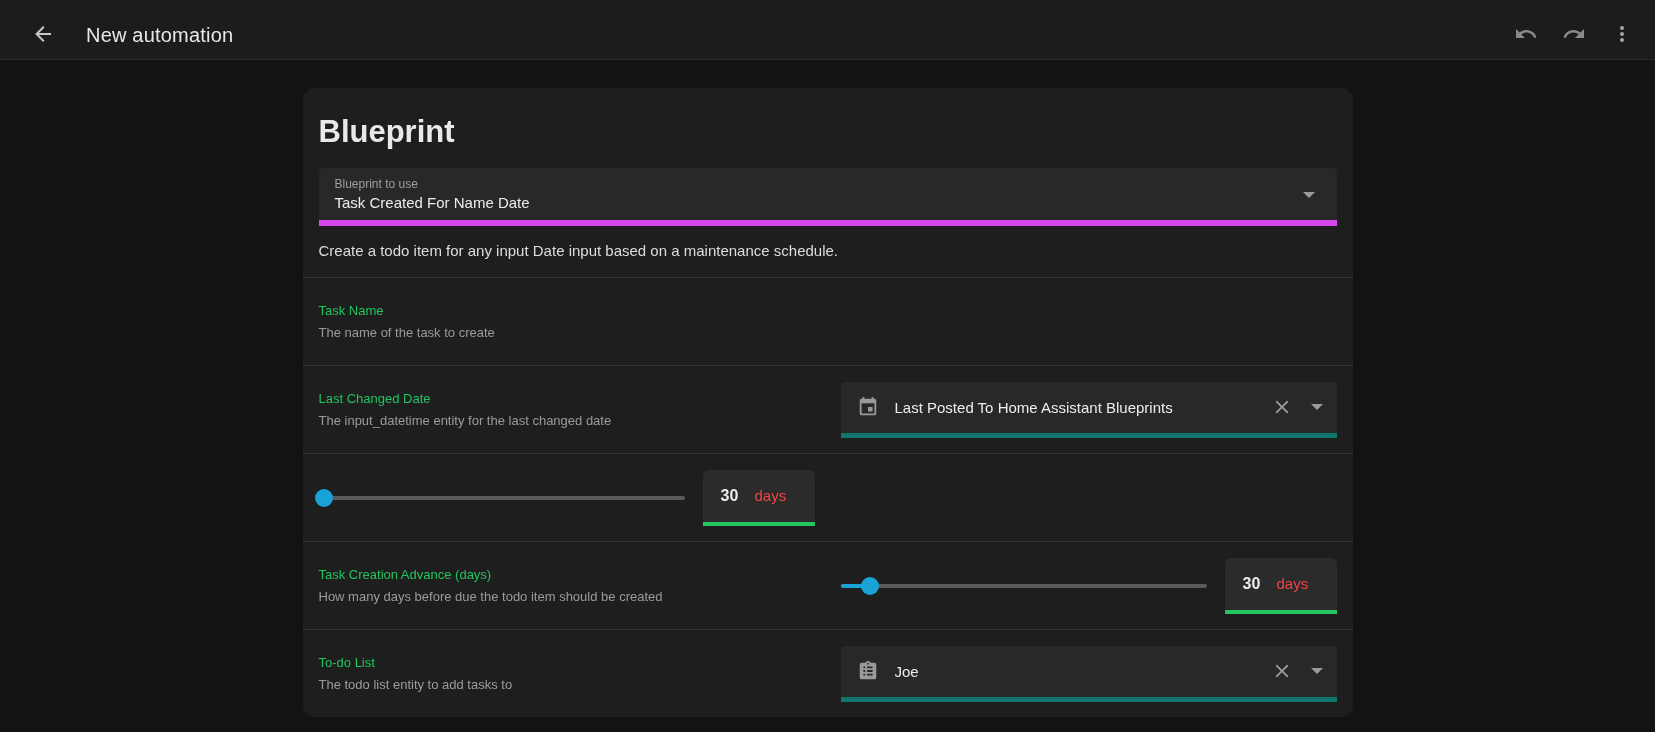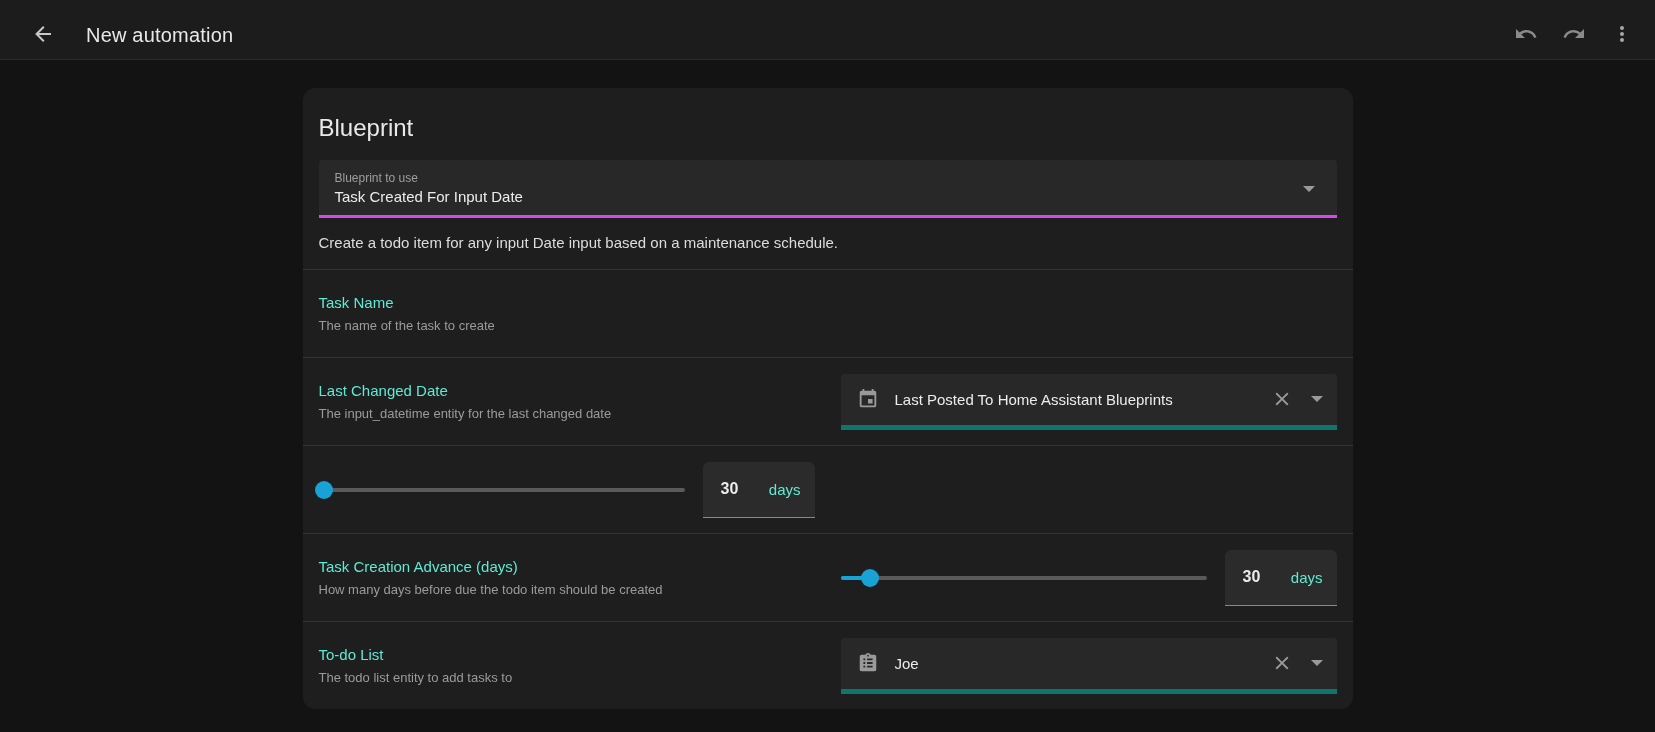--- a/index.html
+++ b/index.html
@@ -42,33 +42,33 @@
   
   .page { padding-top: 28px; }
   .card {
     width: 1050px;
     margin: 0 auto;
     background: #1e1e1e;
     border-radius: 12px;
     overflow: hidden;
   }
   .card-title {
-    font-size: 24px;
-    font-weight: 400;
+    font-size: 31px;
+    font-weight: 700;
     color: #e9e9e9;
     padding: 26px 16px 18px 16px;
   }
 
   
   .ha-select {
     margin: 0 16px;
     height: 58px;
     background: #282828;
     border-radius: 4px 4px 0 0;
-    border-bottom: 3px solid #d946ef;
+    border-bottom: 6px solid #d946ef;
     position: relative;
     display: flex;
     flex-direction: column;
     justify-content: center;
     padding: 0 48px 0 16px;
     cursor: pointer;
   }
   .ha-select .select-label {
     font-size: 12px;
     color: #9e9e9e;
@@ -100,22 +100,22 @@
   .row {
     border-top: 1px solid #333333;
     min-height: 88px;
     display: flex;
     align-items: center;
     justify-content: space-between;
     padding: 14px 16px;
   }
   .row-text { max-width: 480px; }
   .row-label {
-    font-size: 15px;
-    color: #5eead4;
+    font-size: 13px;
+    color: #22c55e;
     margin-bottom: 7px;
   }
   .row-desc {
     font-size: 13px;
     color: #9b9b9b;
   }
   .row-control { width: 496px; display: flex; align-items: center; }
 
   .ha-textfield {
     width: 100%;
@@ -192,37 +192,36 @@
     border-radius: 50%;
     background: #18a2d6;
     transform: translate(-9px, -50%);
   }
   .number-box {
     width: 112px;
     height: 56px;
     flex: none;
     background: #2b2b2b;
     border-radius: 6px 6px 0 0;
-    border-bottom: 1px solid #22c55e;
-    display: flex;
-    align-items: center;
-    justify-content: space-between;
+    border-bottom: 4px solid #22c55e;
+    display: flex;
+    align-items: center;
     padding: 0 14px 0 18px;
   }
   .number-box input {
     width: 34px;
     background: transparent;
     border: none;
     outline: none;
     color: #ececec;
     font-size: 16px;
     font-weight: 700;
     font-family: "Liberation Sans", "DejaVu Sans", sans-serif;
   }
-  .number-box .unit { font-size: 15px; color: #5eead4; }
+  .number-box .unit { font-size: 15px; color: #ef4444; }
 </style>
 </head>
 <body>
 
 <div class="topbar">
   <button class="icon-btn">
     <span>
       <svg viewBox="0 0 24 24">
           <path fill="#c8c8c8" d="M20,11V13H8L13.5,18.5L12.08,19.92L4.16,12L12.08,4.08L13.5,5.5L8,11H20Z"></path>
         </svg>
@@ -255,21 +254,21 @@
   </div>
 </div>
 
 <div class="page">
   <div class="card">
 
     <div class="card-title">Blueprint</div>
 
     <div class="ha-select">
       <div class="select-label">Blueprint to use</div>
-      <div class="select-value">Task Created For Input Date</div>
+      <div class="select-value">Task Created For Name Date</div>
       <span class="dropdown-arrow"></span>
     </div>
 
     <div class="blueprint-desc">Create a todo item for any input Date input based on a maintenance schedule.</div>
 
     <div class="row">
       <div class="row-text">
         <div class="row-label">Task Name</div>
         <div class="row-desc">The name of the task to create</div>
       </div>

